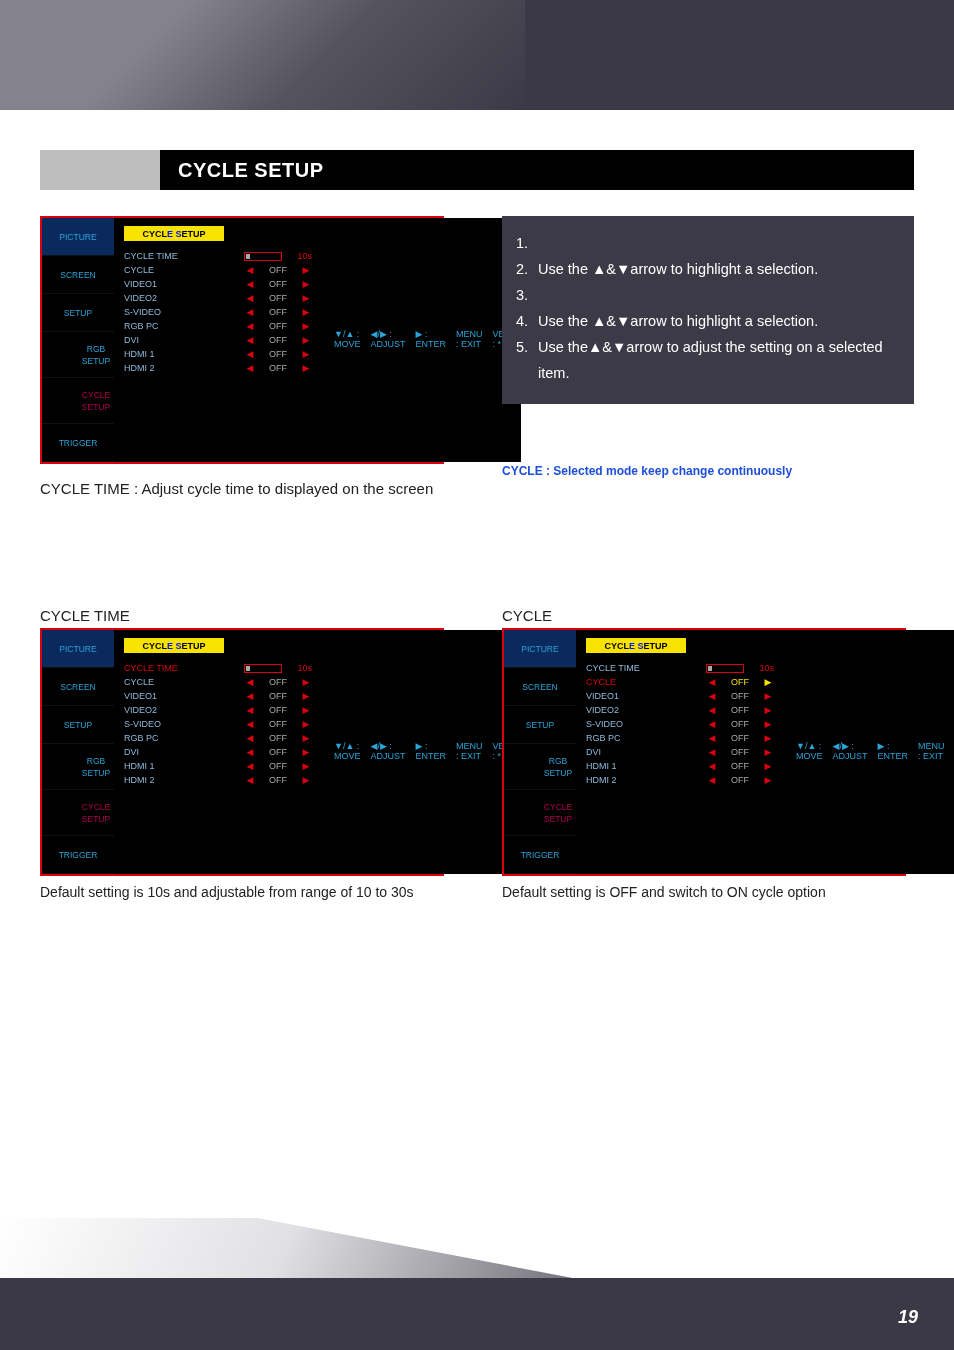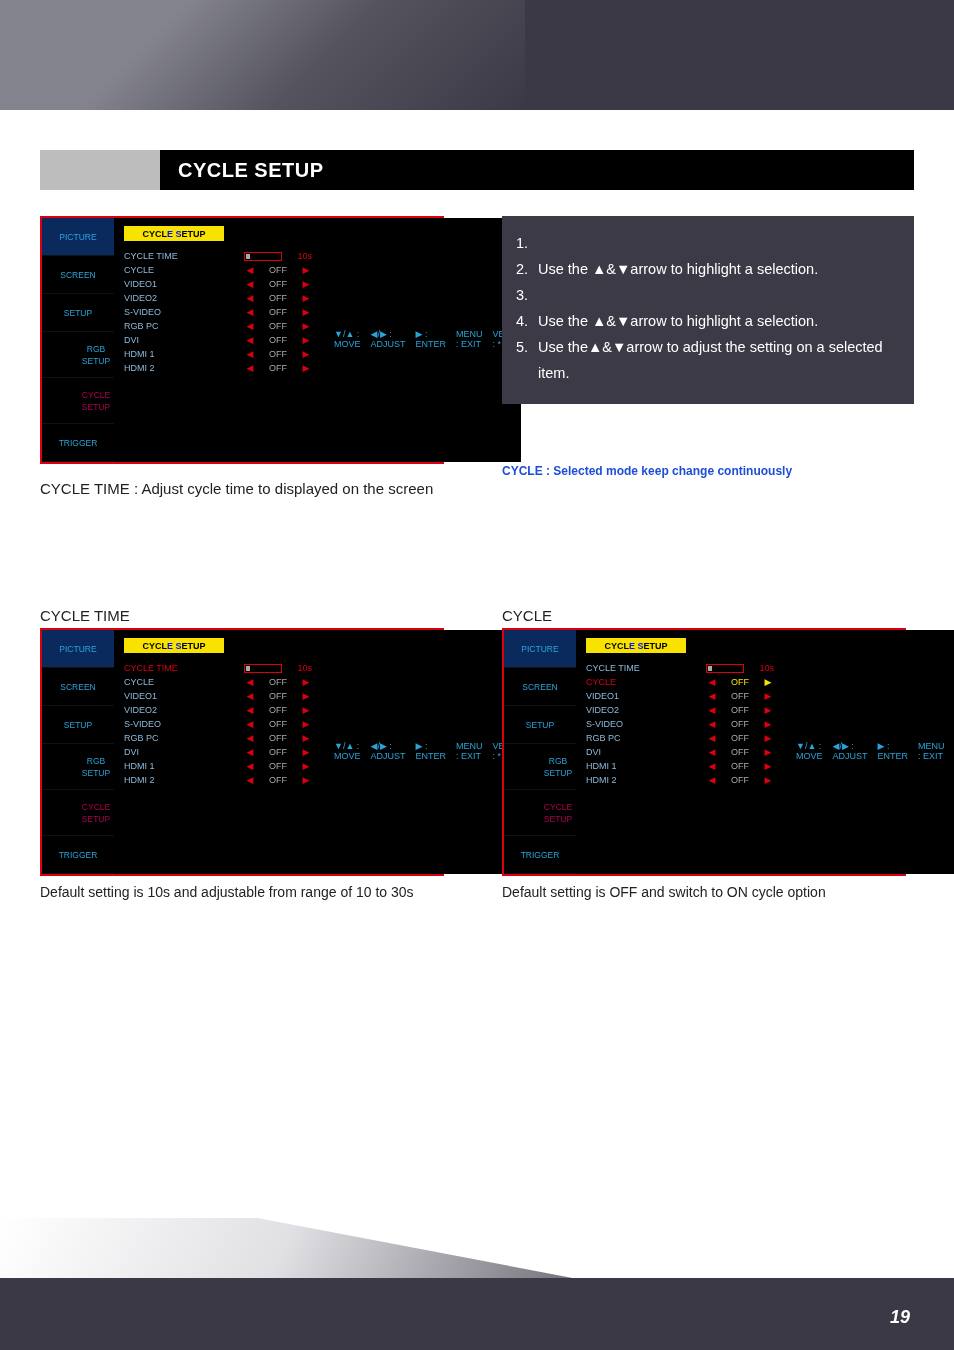--- a/index.html
+++ b/index.html
@@ -106,21 +106,21 @@
     position: absolute; bottom: 0; left: 0; right: 0; height: 72px;
     background: #3a3945;
   }
   .footer-grad {
     position: absolute; left: 0; bottom: 72px; height: 60px; width: 60%;
     background: linear-gradient(115deg, #fff 0%, #d3d3d8 50%, #3a3945 100%);
     clip-path: polygon(0 100%, 100% 100%, 45% 0, 0 0);
     opacity: 0.7;
   }
   .page-num {
-    position: absolute; right: 44px; bottom: 22px;
+    position: absolute; right: 36px; bottom: 22px;
     color: #fff; font-style: italic; font-size: 18px; font-weight: 600;
   }
 </style>
 </head>
 <body>
 
 <div class="header-band">
   <div class="header-grad"></div>
 </div>
 

